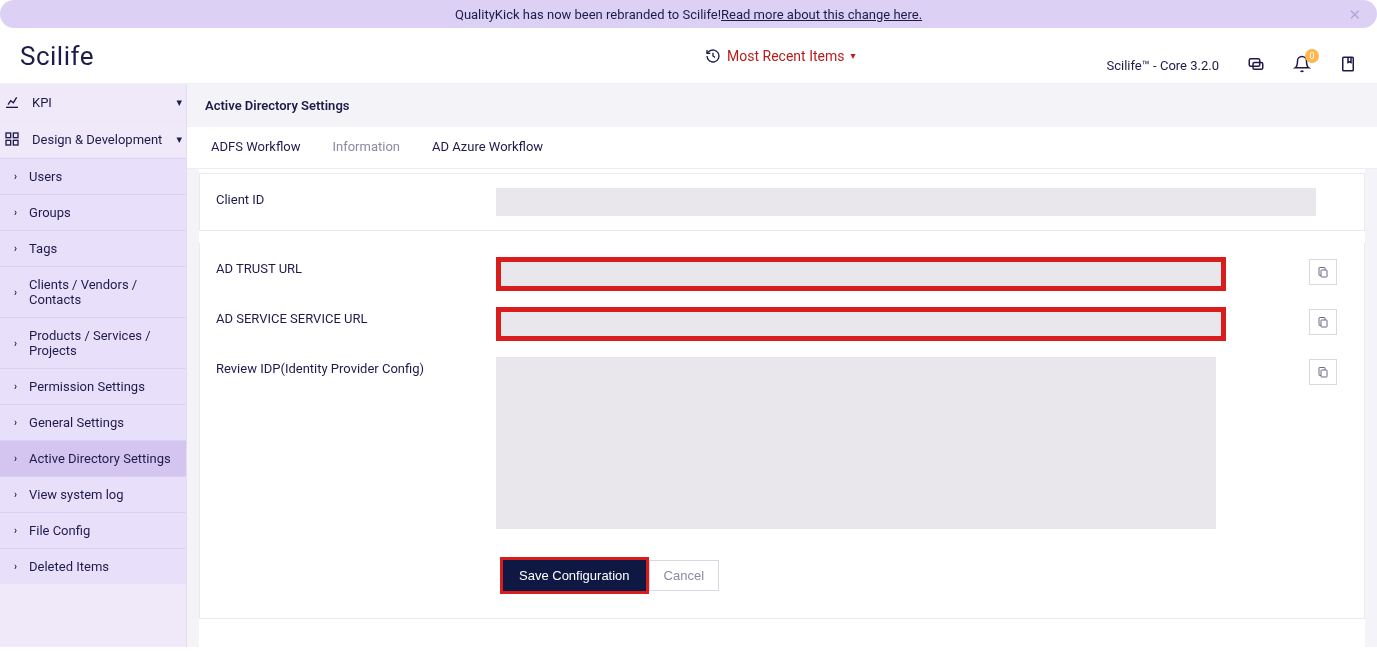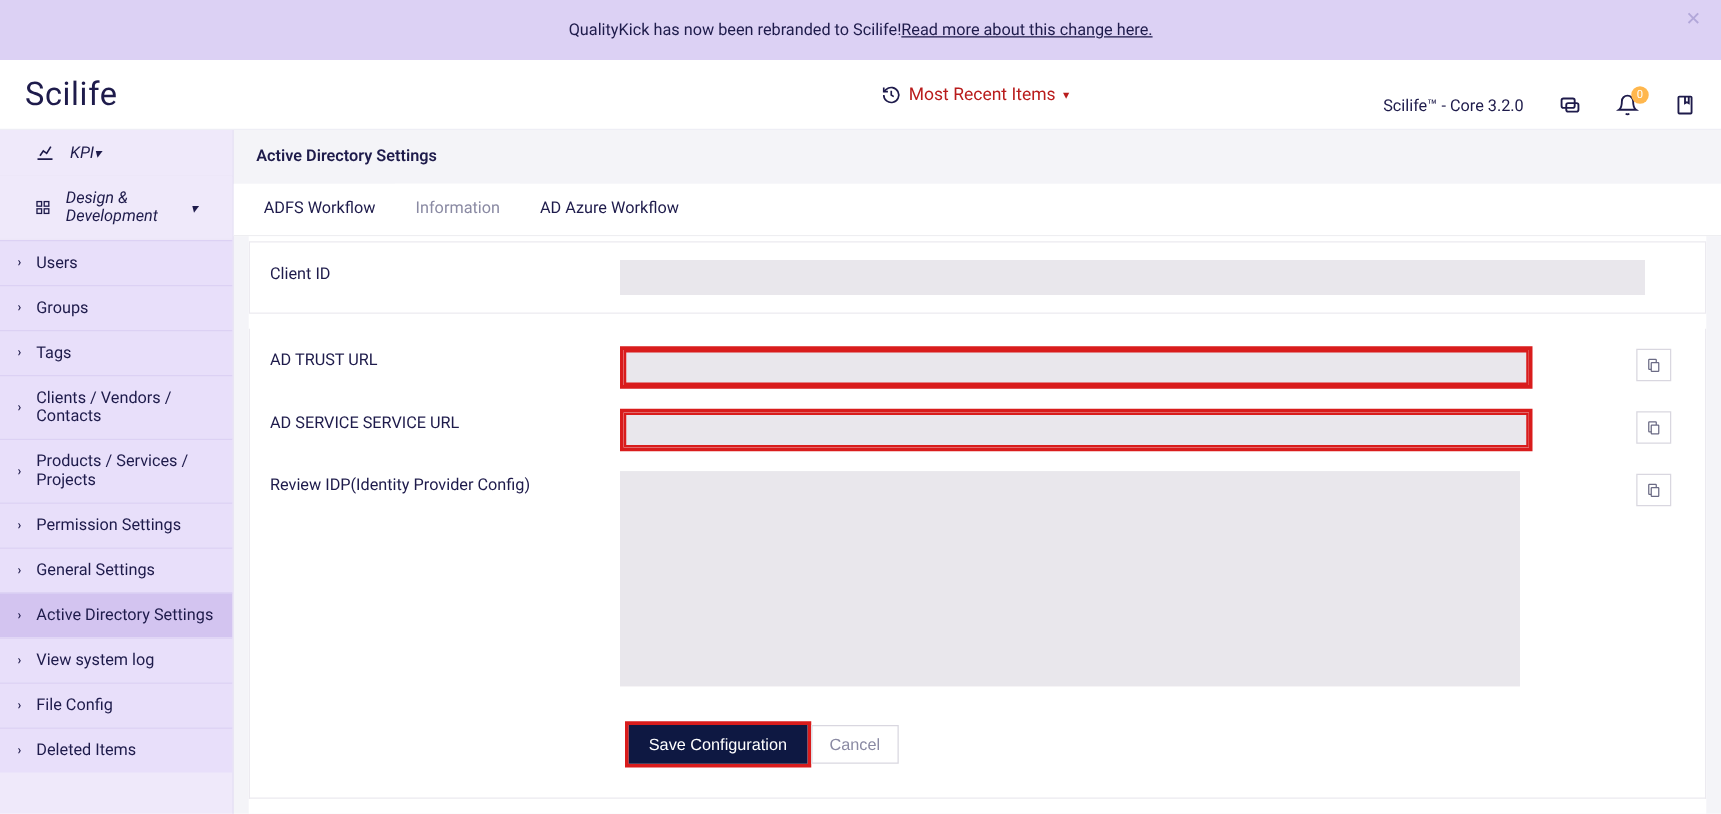--- a/index.html
+++ b/index.html
@@ -1,37 +1,37 @@
 <!DOCTYPE html>
 <html><head>
 <meta charset="utf-8">
 <style>
   * { box-sizing: border-box; margin: 0; padding: 0; }
   body { font-family: -apple-system, BlinkMacSystemFont, "Segoe UI", Roboto, Arial, sans-serif; font-size: 13px; color: #1e1b4b; background:#fff; width:1377px; height:651px; overflow:hidden; }
 
   
-  .banner { background:#dcd1f4; height:48px; display:flex; align-items:center; justify-content:center; position:relative; font-size:13px; color:#1e1b4b; }
+  .banner { background:#dcd1f4; height:28px; display:flex; align-items:center; justify-content:center; position:relative; font-size:13px; color:#1e1b4b;border-radius:14px; }
   .banner a { text-decoration: underline; color:#1e1b4b; }
   .banner .close { position:absolute; right:16px; top:6px; color:#b2a7d9; font-size:15px; cursor:pointer; }
 
   
   .header { height:56px; background:#fff; display:flex; align-items:center; padding:0 20px; justify-content:space-between; border-bottom:1px solid #eeeef5; }
   .header .left { display:flex; align-items:center; gap:40px; }
   .logo { font-size:26px; font-weight:400; letter-spacing:0.5px; color:#1e1b4b; }
   .recent { display:flex; align-items:center; gap:6px; color:#b91c1c; font-size:14px; margin-left:360px;}
   .header .right { display:flex; align-items:center; gap:28px; font-size:13px; color:#1e1b4b;margin-top:20px; }
   .icon-btn { position:relative; color:#1e1b4b; cursor:pointer; }
   .badge { position:absolute; top:-6px; right:-8px; background:#ffb74d; color:#fff; border-radius:50%; font-size:9px; width:14px; height:14px; display:flex; align-items:center; justify-content:center; }
 
   
   .layout { display:flex; height:calc(651px - 32px - 56px); }
 
   
   .sidebar { width:187px; background:#efe9fa; border-right:1px solid #e2ddf1; overflow:hidden; }
-  .side-item { display:flex; align-items:center; padding:10px 28px; font-size:13px; color:#1e1b4b; cursor:pointer; border-bottom:1px solid #e2ddf120;font-style:italic; }
+  .side-item { display:flex; align-items:center; justify-content:space-between; padding:10px 4px; font-size:13px; color:#1e1b4b; cursor:pointer; border-bottom:1px solid #e2ddf120; }
   .side-item.top { background:#efe9fa; }
   .side-item .il { display:flex; align-items:center; gap:12px; }
   .side-item.expanded { background:#c8b8ed; }
   .sub-item { display:flex; align-items:center; gap:12px; padding:10px 14px; font-size:13px; color:#1e1b4b; cursor:pointer; background:#e8dffa; border-top:1px solid #dcd1f4; }
   .sub-item.active { background:#d3c4f0; }
   .sub-item .chev { font-size:10px; color:#1e1b4b; font-weight:bold; }
   .side-item .chev { font-size:11px; color:#1e1b4b; }
 
   
   .content { flex:1; background:#f4f4f8; display:flex; flex-direction:column; }

